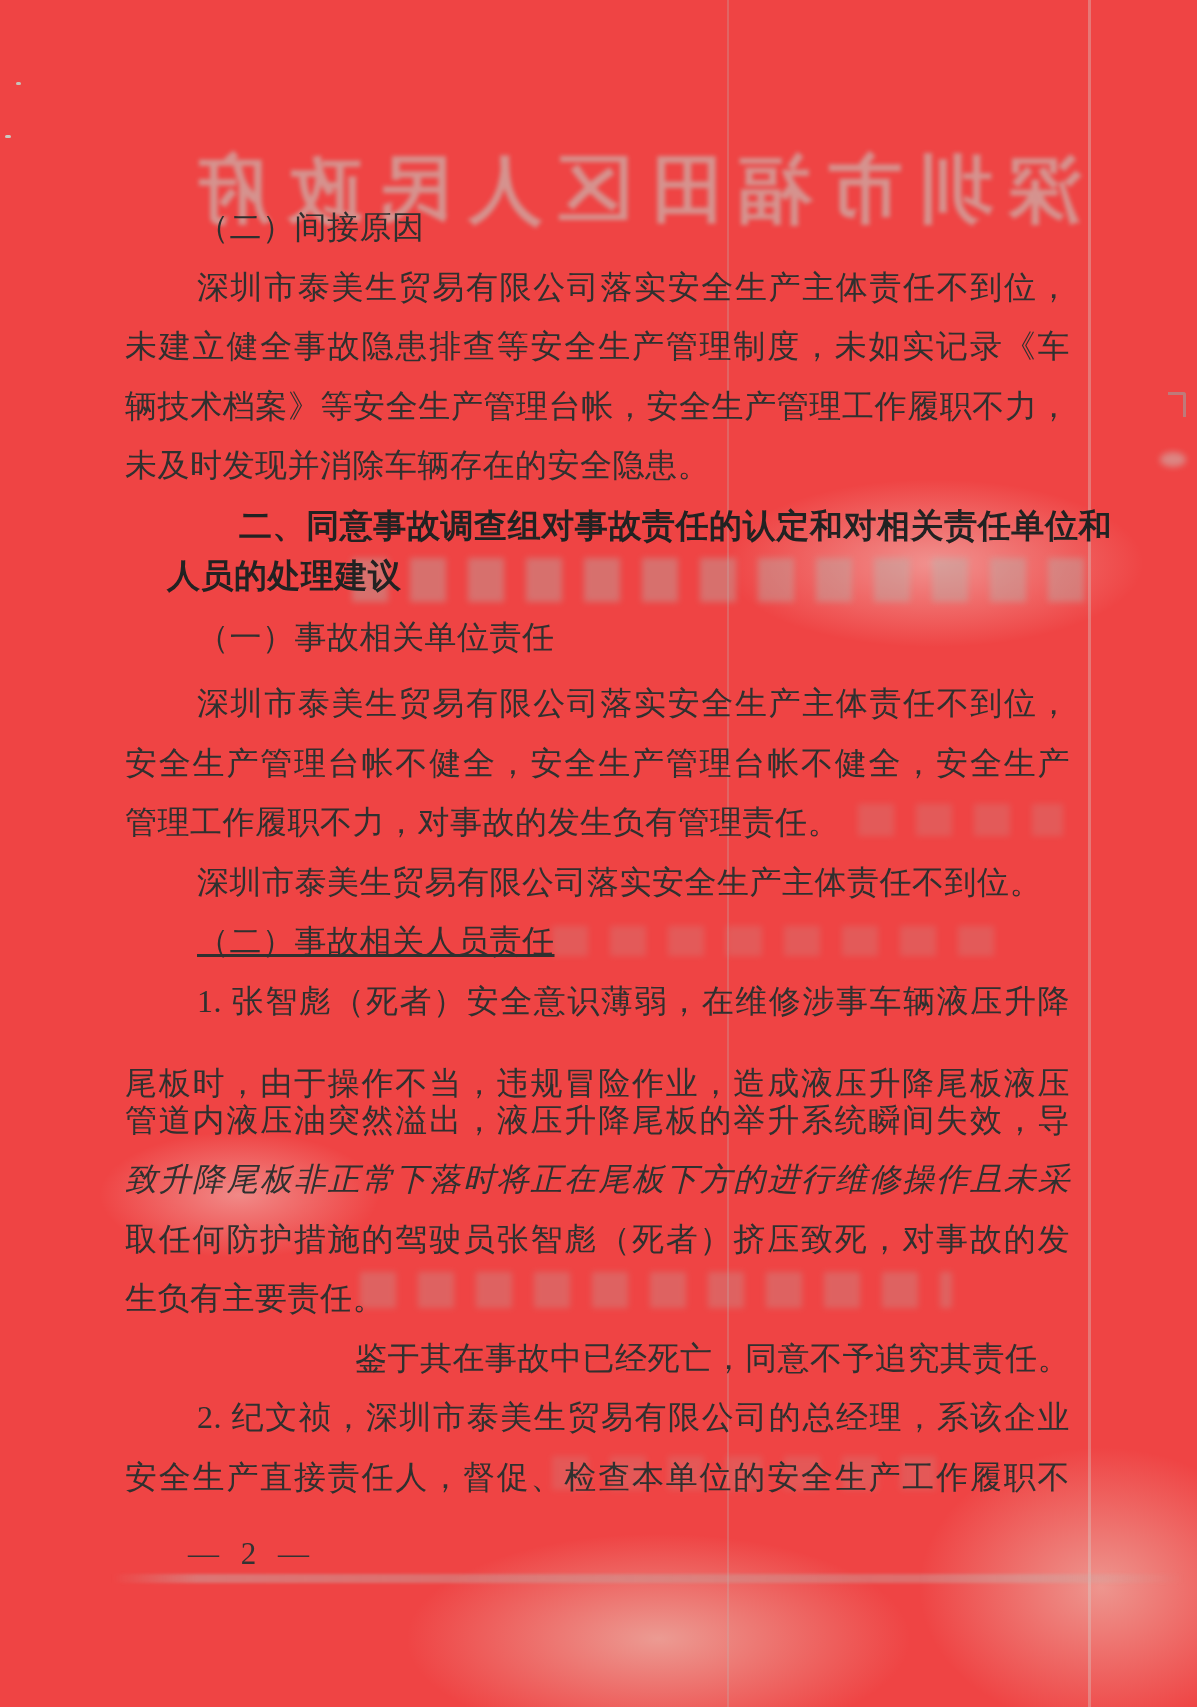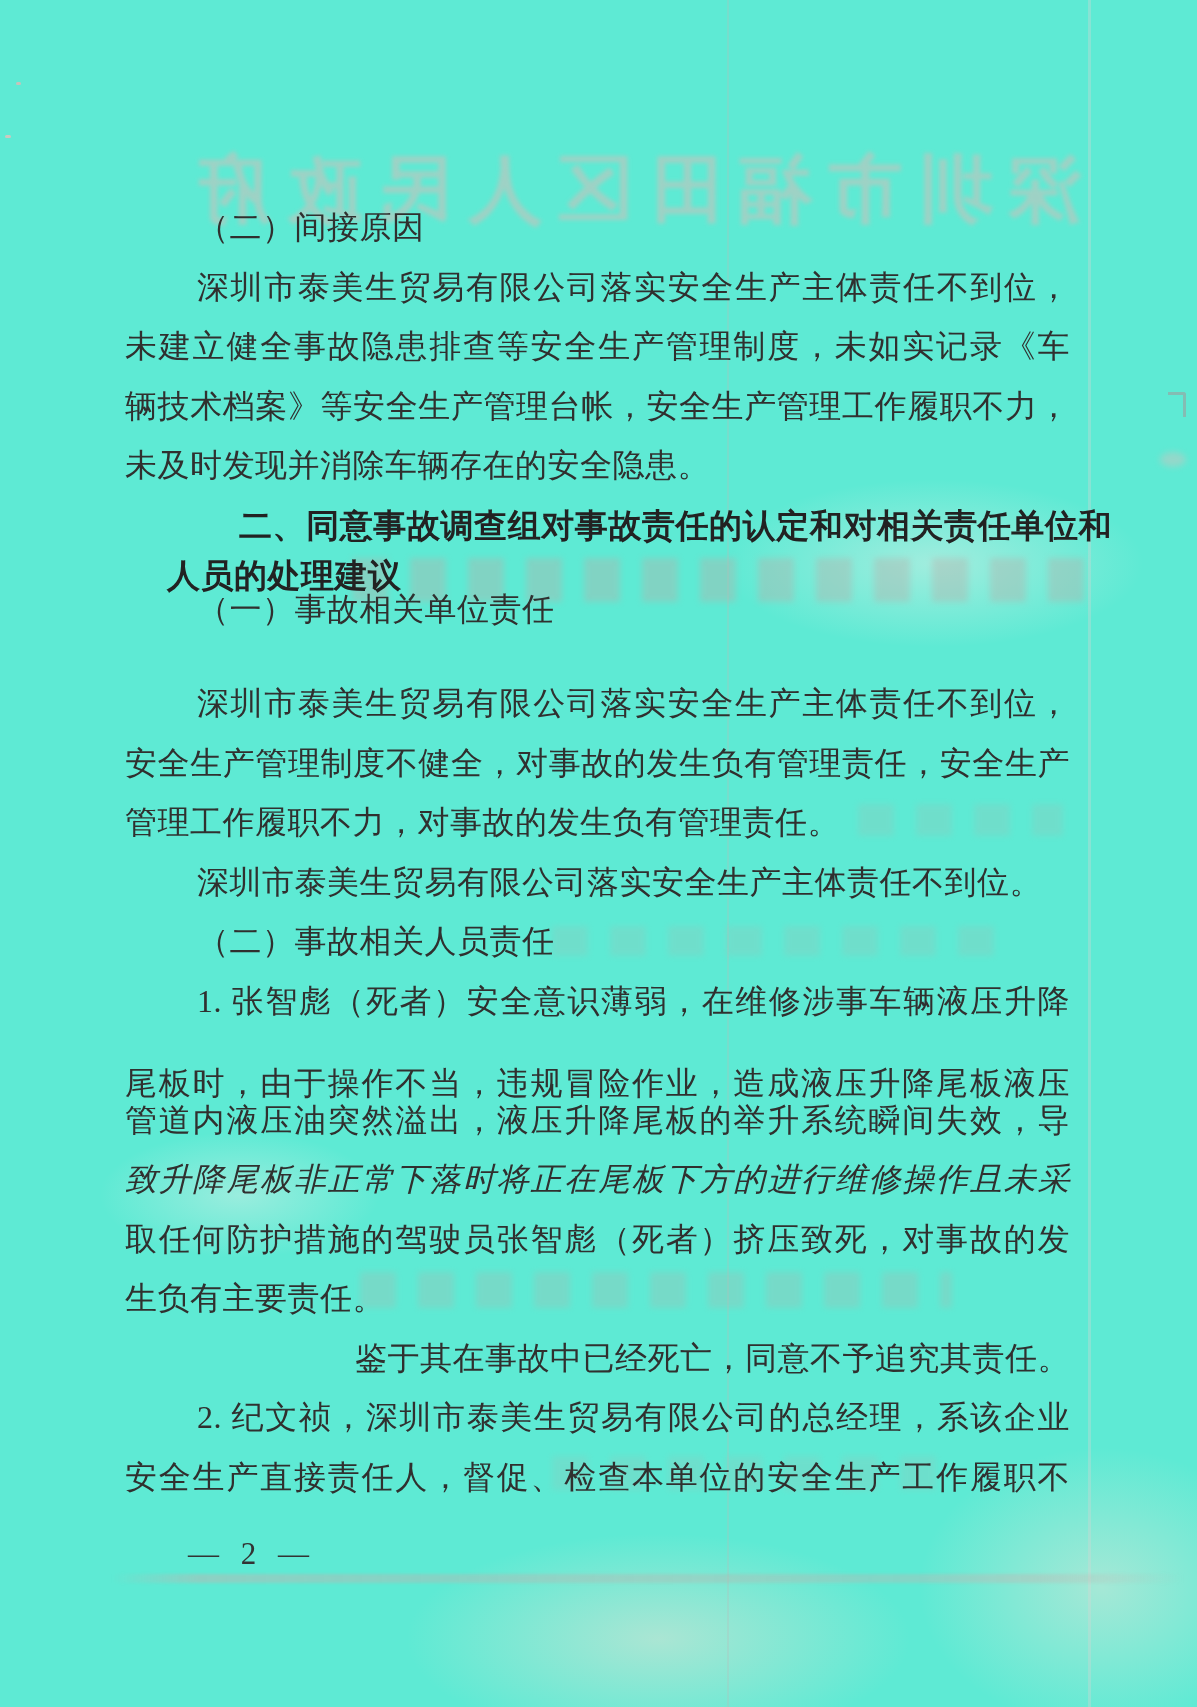--- a/index.html
+++ b/index.html
@@ -5,21 +5,21 @@
 <style>
   html,body{margin:0;padding:0;}
   body{
     background:#e9e9e9;
     font-family:"Liberation Serif","DejaVu Serif",serif;
   }
   .page{
     position:relative;
     width:1197px;height:1707px;
     margin:0 auto;
-    background:#5eead4;
+    background:#ef4444;
     overflow:hidden;
     color:#333;
   }
   
   .mottle{
     position:absolute;inset:0;pointer-events:none;
     background:
       radial-gradient(ellipse 360px 150px at 55% 96%, rgba(233,226,211,.55), transparent 70%),
       radial-gradient(ellipse 260px 200px at 92% 93%, rgba(236,230,216,.5), transparent 70%),
       radial-gradient(ellipse 300px 120px at 78% 33%, rgba(242,240,234,.45), transparent 70%),
@@ -117,26 +117,26 @@
   <div class="speck2"></div>
 
   <div>
       <div class="doc-line indent" style="top: 198px;">（二）间接原因</div>
       <div class="doc-line indent justify" style="top: 258px;">深圳市泰美生贸易有限公司落实安全生产主体责任不到位，</div>
       <div class="doc-line justify" style="top: 317px;">未建立健全事故隐患排查等安全生产管理制度，未如实记录《车</div>
       <div class="doc-line justify" style="top: 377px;">辆技术档案》等安全生产管理台帐，安全生产管理工作履职不力，</div>
       <div class="doc-line" style="top: 436px;">未及时发现并消除车辆存在的安全隐患。</div>
       <div class="doc-line indent justify bold" style="top: 496px;">二、同意事故调查组对事故责任的认定和对相关责任单位和</div>
       <div class="doc-line bold" style="top: 546px;">人员的处理建议</div>
-      <div class="doc-line indent" style="top: 580px;">（一）事故相关单位责任</div>
+      <div class="doc-line indent" style="top: 608px;">（一）事故相关单位责任</div>
       <div class="doc-line indent justify" style="top: 674px;">深圳市泰美生贸易有限公司落实安全生产主体责任不到位，</div>
-      <div class="doc-line justify" style="top: 734px;">安全生产管理制度不健全，对事故的发生负有管理责任，安全生产</div>
+      <div class="doc-line justify" style="top: 734px;">安全生产管理台帐不健全，安全生产管理台帐不健全，安全生产</div>
       <div class="doc-line" style="top: 793px;">管理工作履职不力，对事故的发生负有管理责任。</div>
       <div class="doc-line indent" style="top: 853px;">深圳市泰美生贸易有限公司落实安全生产主体责任不到位。</div>
-      <div class="doc-line indent" style="top: 912px;">（二）事故相关人员责任</div>
+      <div class="doc-line indent" style="top: 912px; text-decoration: underline;">（二）事故相关人员责任</div>
       <div class="doc-line indent justify" style="top: 972px;">1. 张智彪（死者）安全意识薄弱，在维修涉事车辆液压升降</div>
       <div class="doc-line justify" style="top: 1054px;">尾板时，由于操作不当，违规冒险作业，造成液压升降尾板液压</div>
       <div class="doc-line justify" style="top: 1091px;">管道内液压油突然溢出，液压升降尾板的举升系统瞬间失效，导</div>
       <div class="doc-line justify" style="top: 1150px; font-style: italic;">致升降尾板非正常下落时将正在尾板下方的进行维修操作且未采</div>
       <div class="doc-line justify" style="top: 1210px;">取任何防护措施的驾驶员张智彪（死者）挤压致死，对事故的发</div>
       <div class="doc-line" style="top: 1269px;">生负有主要责任。</div>
       <div class="doc-line indent" style="top: 1329px; text-align: right;">鉴于其在事故中已经死亡，同意不予追究其责任。</div>
       <div class="doc-line indent justify" style="top: 1388px;">2. 纪文祯，深圳市泰美生贸易有限公司的总经理，系该企业</div>
       <div class="doc-line justify" style="top: 1448px;">安全生产直接责任人，督促、检查本单位的安全生产工作履职不</div>
     </div>

